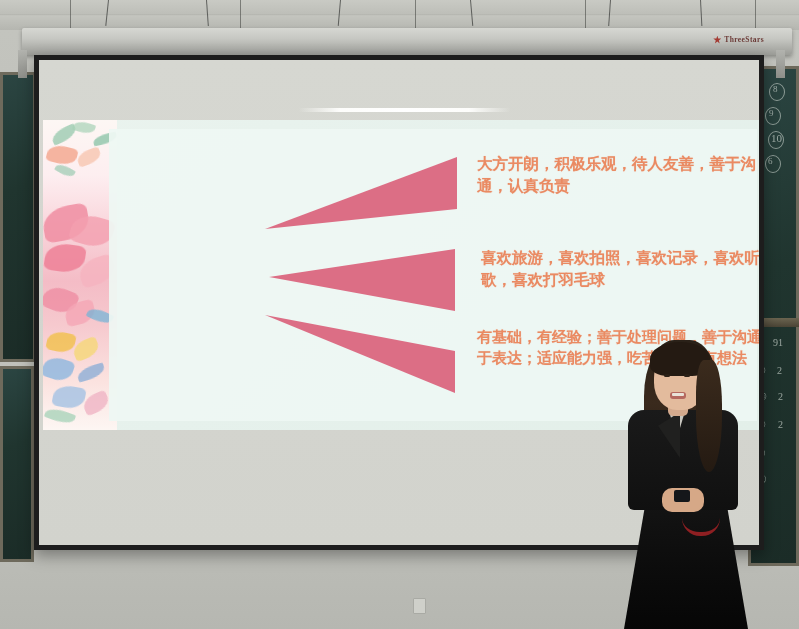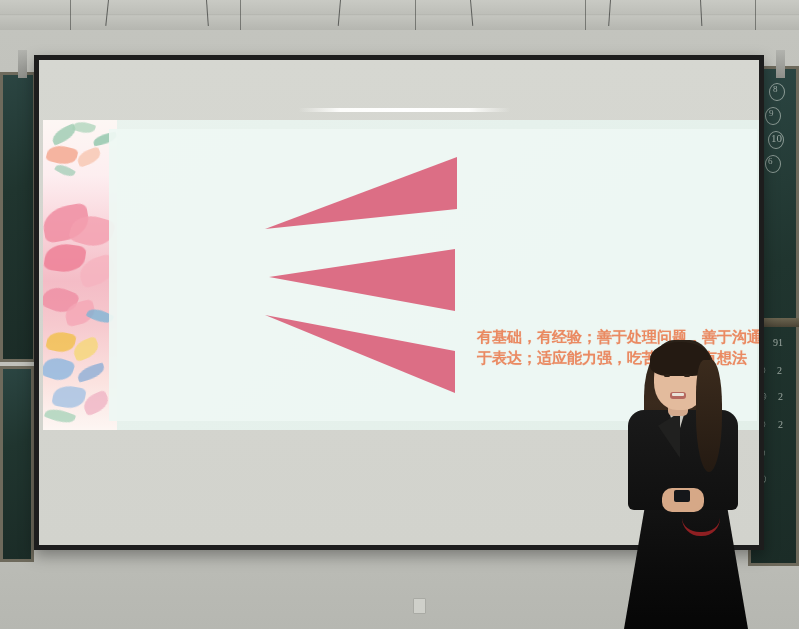--- a/index.html
+++ b/index.html
@@ -253,20 +253,26 @@
     <span class="chalk-mark" style="left:26px;top:296px;font-size:10px;">2</span>
     <span class="chalk-mark" style="left:7px;top:322px;font-size:10px;">③</span>
     <span class="chalk-mark" style="left:27px;top:322px;font-size:10px;">2</span>
     <span class="chalk-mark" style="left:6px;top:350px;font-size:10px;">④</span>
     <span class="chalk-mark" style="left:27px;top:350px;font-size:10px;">2</span>
     <span class="chalk-mark" style="left:5px;top:378px;font-size:11px;">⑤</span>
     <span class="chalk-mark" style="left:6px;top:404px;font-size:11px;">⑥</span>
   </div>
   <div class="board-rail"></div>
 
+  <div class="roller">
+    <div class="roller-logo">
+      <span class="mark"></span>
+      <span class="brand">ThreeStars</span>
+    </div>
+  </div>
   <div class="roller-bracket" style="left:18px"></div>
   <div class="roller-bracket" style="left:776px"></div>
 
   <div class="screen-frame">
     <div class="screen-surface">
       <div class="light-stripe"></div>
 
       <div class="slide">
 
         <div class="floral">
@@ -292,20 +298,22 @@
           <div class="leafy" style="left:2px;top:290px;width:30px;height:12px;background:#9fd0b4;transform:rotate(20deg);"></div>
         </div>
 
         <div class="slide-panel">
 
           <div class="ray ray1"></div>
           <div class="ray ray2"></div>
           <div class="ray ray3"></div>
 
 
+          <div class="bullet b1">大方开朗，积极乐观，待人友善，善于沟通，认真负责</div>
+          <div class="bullet b2">喜欢旅游，喜欢拍照，喜欢记录，喜欢听歌，喜欢打羽毛球</div>
           <div class="bullet b3">有基础，有经验；善于处理问题，善于沟通，善于表达；适应能力强，吃苦耐劳，有想法</div>
 
         </div>
       </div>
     </div>
   </div>
 
   <div class="person">
     <div class="hair-back"></div>
     <div class="skirt"></div>

